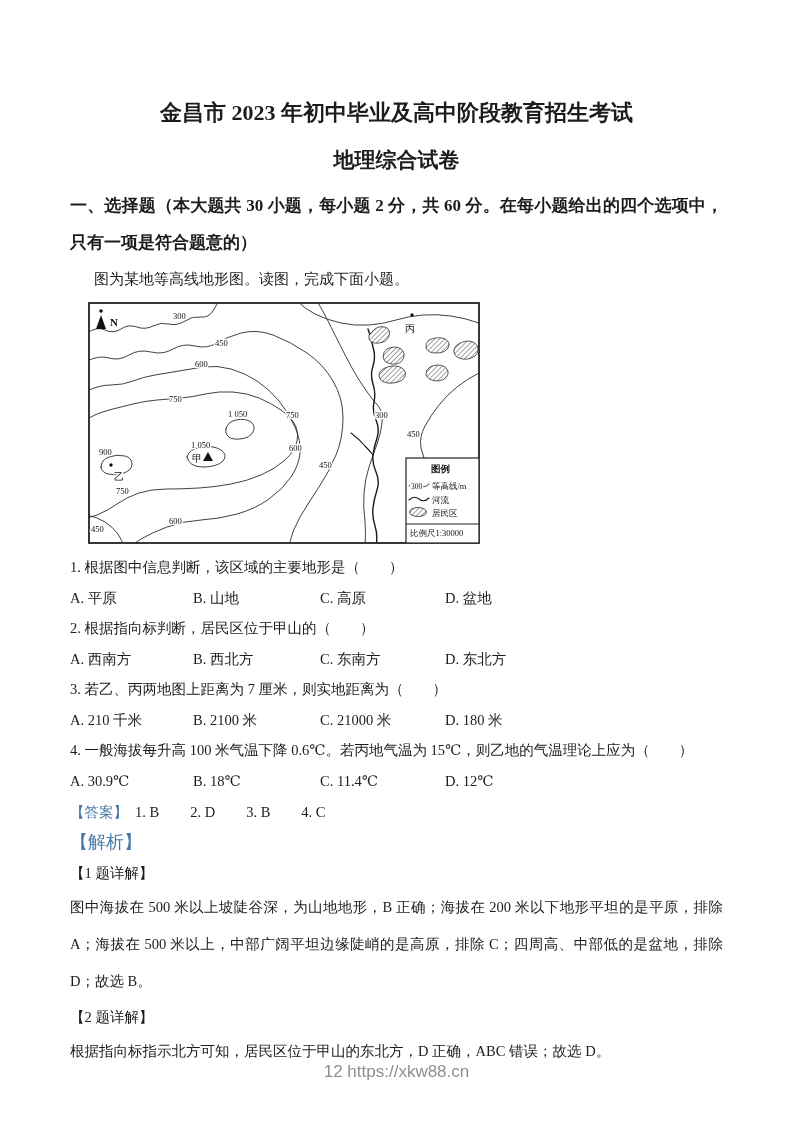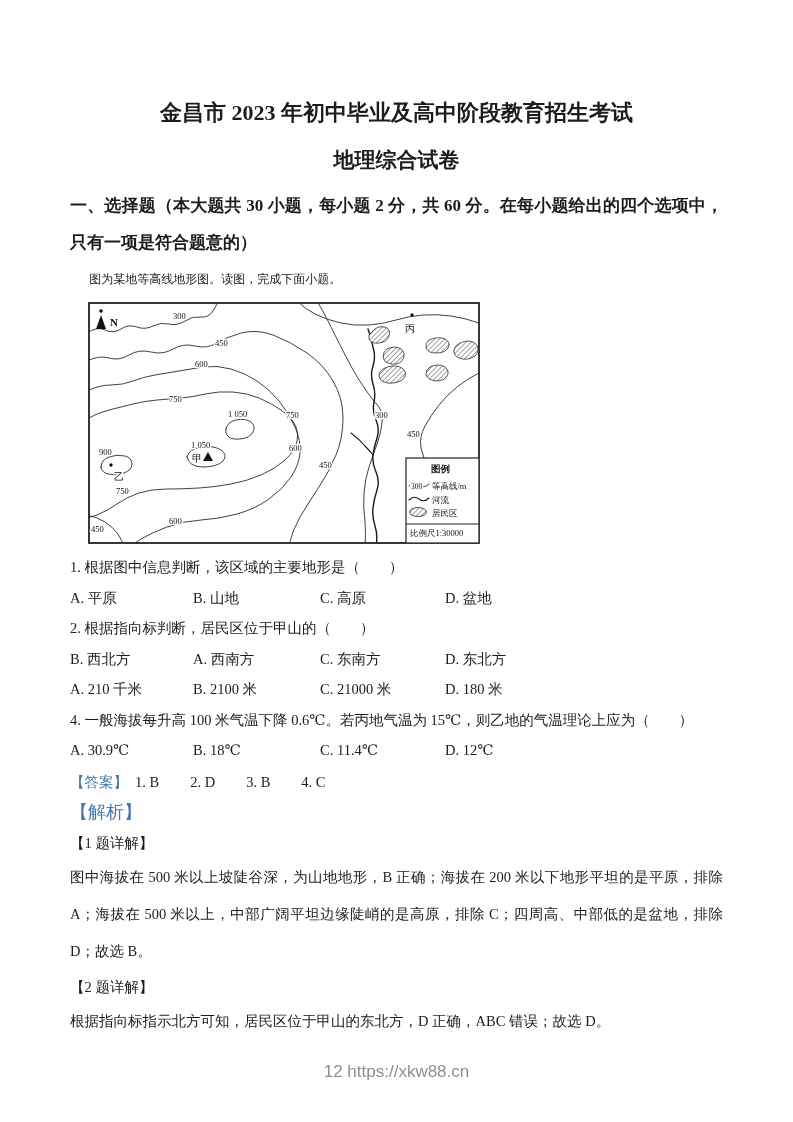--- a/index.html
+++ b/index.html
@@ -9,21 +9,21 @@
     box-sizing:border-box;
     padding:92px 70px 0 70px;
     background:#ffffff;
     font-family:"Liberation Serif","DejaVu Serif",serif;
     color:#1c1c1c;
     overflow:hidden;
   }
   .title{font-size:22px;font-weight:bold;text-align:center;margin:8px;line-height:26px;}
   .subtitle{font-size:21px;font-weight:bold;text-align:center;margin:22px 0 0 0;line-height:24px;}
   .section-heading{margin-top:15px;font-size:17px;font-weight:bold;line-height:37px;text-align:justify;}
-  .intro{margin:7px 0 12px 0;font-size:12px;line-height:22px;text-indent:1.6em;}
+  .intro{margin:7px 0 12px 0;font-size:15px;line-height:22px;text-indent:1.6em;}
   .map-wrap{margin:12px 0 0 18px;width:392px;height:242px;}
   .map-wrap svg{display:block;}
   .qa{margin-top:8px;font-size:14.5px;}
   .q-line{line-height:30.5px;white-space:nowrap;}
   .opts{display:grid;grid-template-columns:123px 127px 125px auto;line-height:30.5px;}
   .answers-row{display:flex;font-size:14.5px;line-height:33px;white-space:nowrap;}
   .ans-items{display:flex;gap:31px;margin-left:7px;}
   .blue{color:#4878a8;}
   .analysis-label{font-size:18px;line-height:27px;}
   .detail-heading{font-size:14.5px;line-height:32px;margin-top:1px;}
@@ -150,28 +150,29 @@
         <span>A. 平原</span>
         <span>B. 山地</span>
         <span>C. 高原</span>
         <span>D. 盆地</span>
       </div>
     </div>
 
     <div>
       <div class="q-line">2. 根据指向标判断，居民区位于甲山的（　　）</div>
       <div class="opts">
+        <span>A. 西南方</span>
         <span>B. 西北方</span>
-        <span>A. 西南方</span>
         <span>C. 东南方</span>
         <span>D. 东北方</span>
       </div>
     </div>
 
     <div>
+      <div class="q-line">3. 若乙、丙两地图上距离为 7 厘米，则实地距离为（　　）</div>
       <div class="opts">
         <span>A. 210 千米</span>
         <span>B. 2100 米</span>
         <span>C. 21000 米</span>
         <span>D. 180 米</span>
       </div>
     </div>
 
     <div>
       <div class="q-line">4. 一般海拔每升高 100 米气温下降 0.6℃。若丙地气温为 15℃，则乙地的气温理论上应为（　　）</div>

